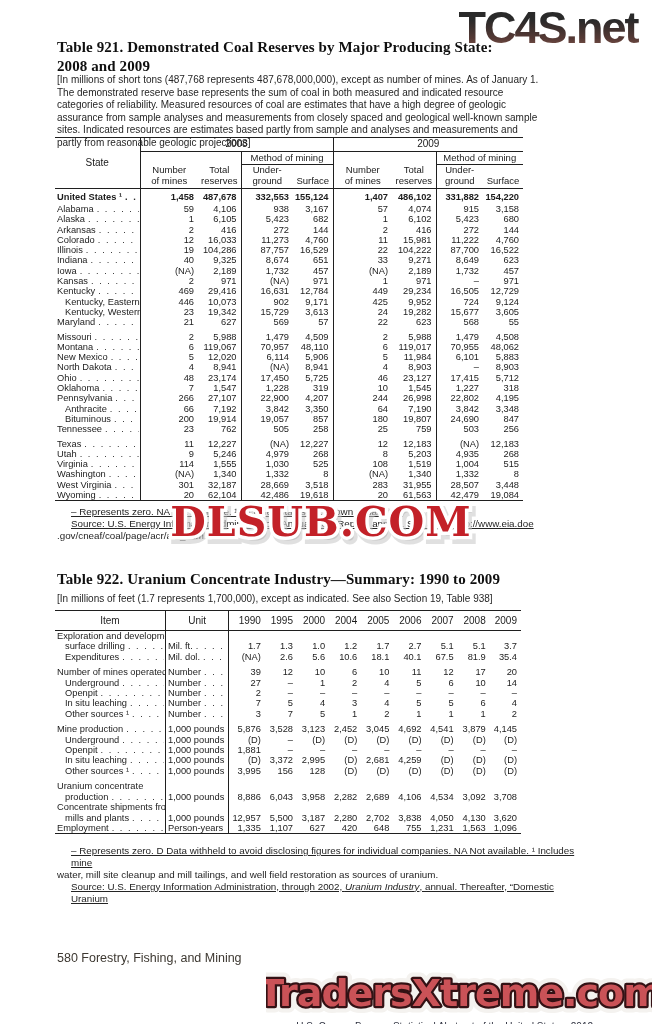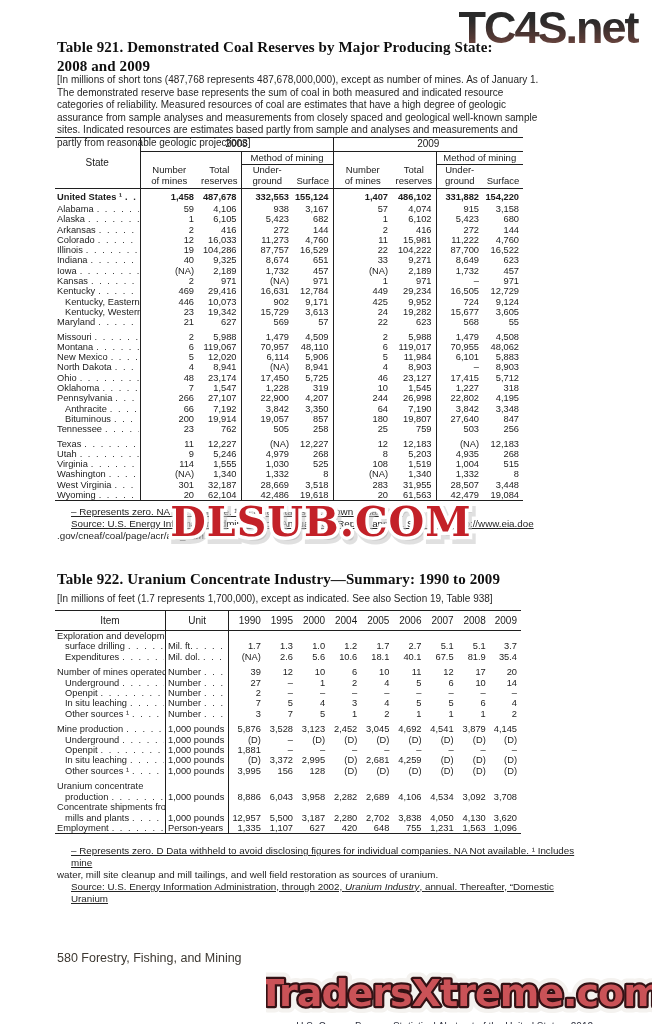--- a/index.html
+++ b/index.html
@@ -451,21 +451,21 @@
               <span class="txt ind">Bituminous</span>
               <span class="lead">. . . . . . . . . . . . . . . . . . . . . . . . . . . . . . . . . . . . . . . . </span>
             </div>
           </td>
           <td class="num">200</td>
           <td class="num dv">19,914</td>
           <td class="num">19,057</td>
           <td class="num dv">857</td>
           <td class="num">180</td>
           <td class="num dv">19,807</td>
-          <td class="num">27,640</td>
+          <td class="num">24,690</td>
           <td class="num">847</td>
         </tr>
         <tr>
           <td class="lab">
             <div class="labwrap">
               <span class="txt">Tennessee</span>
               <span class="lead">. . . . . . . . . . . . . . . . . . . . . . . . . . . . . . . . . . . . . . . . </span>
             </div>
           </td>
           <td class="num">23</td>

